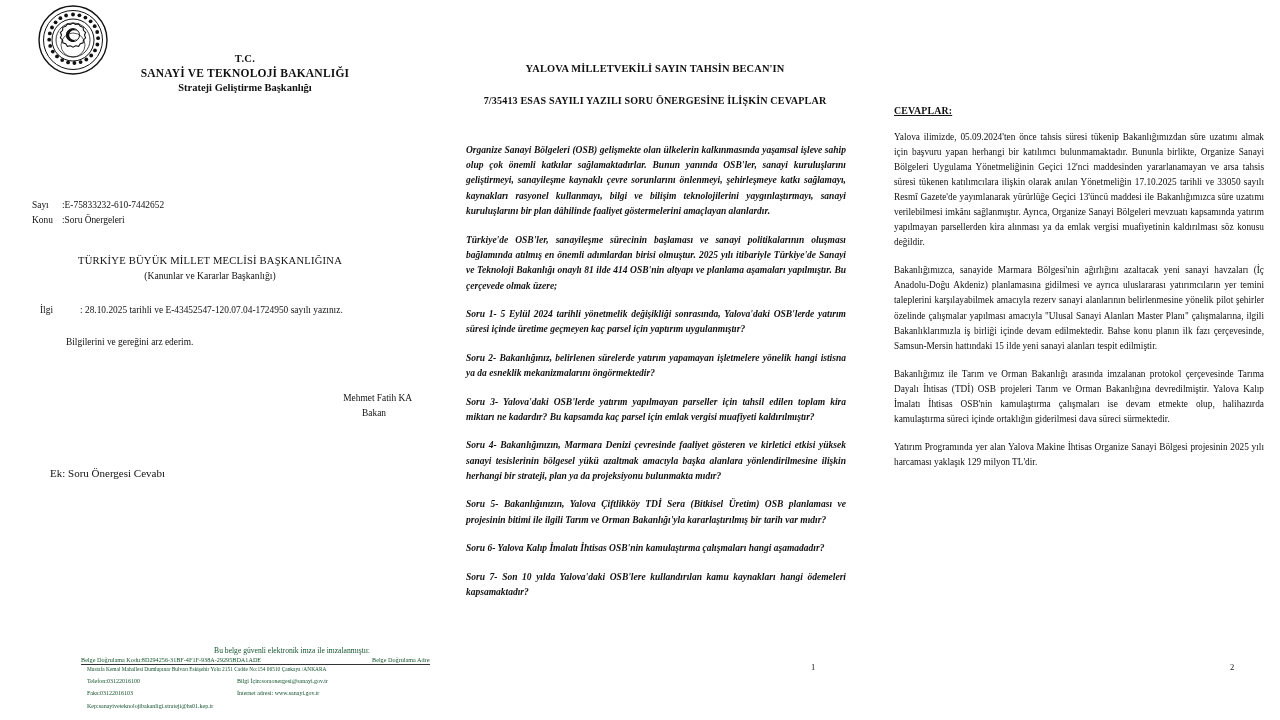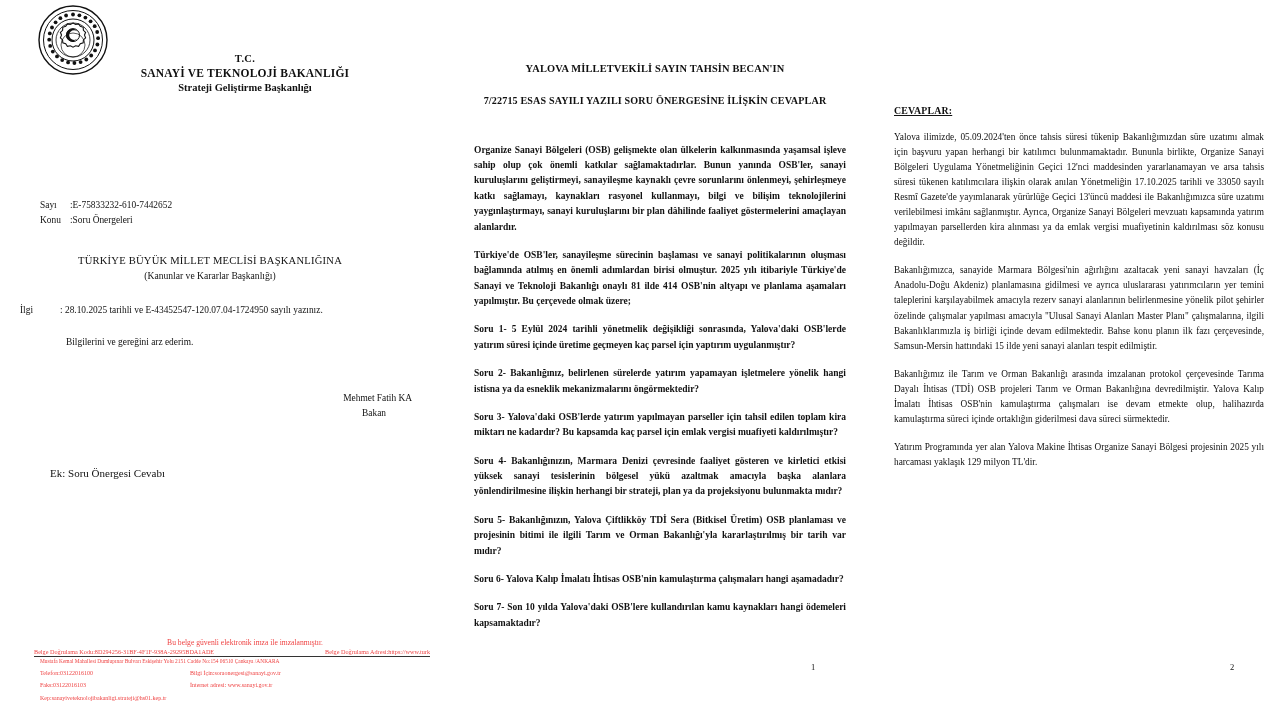--- a/index.html
+++ b/index.html
@@ -63,21 +63,21 @@
     letter-spacing: 0.2px;
     white-space: nowrap;
   }
   .ministry-unit {
     font-size: 10.5px;
     font-weight: bold;
   }
 
   .p1-meta {
     margin-top: 56px;
-    padding-left: 40px;
+    padding-left: 32px;
     font-size: 9.4px;
     line-height: 1.55;
   }
   .meta-line { white-space: nowrap; }
   .meta-key { display: inline-block; width: 30px; }
 
   .p1-addressee {
     margin-top: 26px;
     text-align: center;
     padding-right: 26px;
@@ -87,21 +87,21 @@
   .addressee-main {
     font-size: 10.6px;
     letter-spacing: 0.2px;
   }
   .addressee-sub {
     font-size: 9.6px;
   }
 
   .p1-ilgi {
     margin-top: 22px;
-    padding-left: 20px;
+    padding-left: 40px;
     font-size: 9.4px;
     white-space: nowrap;
   }
   .ilgi-key { display: inline-block; width: 40px; }
 
   .p1-body {
     margin-top: 20px;
     padding: 0 34px 0 40px;
     font-size: 9.4px;
     line-height: 1.68;
@@ -129,23 +129,24 @@
   .p1-ek {
     margin-top: 46px;
     padding-left: 50px;
     font-size: 11px;
   }
 
   
   .p1-footer {
     position: absolute;
     left: 0;
-    bottom: 16px;
+    bottom: 8px;
     width: 430px;
-    color: #ef4444;
+    color: #14532d;
+    padding-left: 47px;
   }
   .f-esign {
     text-align: center;
     font-size: 7.6px;
     padding-left: 60px;
   }
   .f-code-row {
     display: flex;
     justify-content: space-between;
     align-items: flex-end;
@@ -183,21 +184,21 @@
   }
   .p2-title .t2 { margin-top: 18px; font-size: 10.1px; }
   .p2-body {
     padding: 0 34px 0 36px;
     margin-top: 36px;
     font-size: 9.5px;
     font-weight: bold;
     line-height: 1.62;
     text-align: justify;
   }
-  .p2-body p { margin: 0 0 13px 8px; }
+  .p2-body p { margin: 0 0 13px 0; font-style: italic; }
   .p2-body p:last-child { margin-bottom: 0; }
 
   
   .p3-head {
     padding: 68px 0 0 14px;
     font-size: 9.8px;
     font-weight: bold;
     text-decoration: underline;
     letter-spacing: 0.2px;
     margin-top: 37px;
@@ -327,21 +328,21 @@
         <div class="f-row">
           <span class="f-left"><span>Kep</span><span>:sanayiveteknolojibakanligi.strateji@hs01.kep.tr</span></span>
         </div>
       </div>
     </div>
   </div>
 
   <div class="page page-2">
     <div class="p2-title">
       <div class="t1">YALOVA MİLLETVEKİLİ SAYIN TAHSİN BECAN'IN</div>
-      <div class="t2">7/22715 ESAS SAYILI YAZILI SORU ÖNERGESİNE İLİŞKİN CEVAPLAR</div>
+      <div class="t2">7/35413 ESAS SAYILI YAZILI SORU ÖNERGESİNE İLİŞKİN CEVAPLAR</div>
     </div>
     <div class="p2-body">
       <p>Organize Sanayi Bölgeleri (OSB) gelişmekte olan ülkelerin kalkınmasında yaşamsal işleve sahip olup çok önemli katkılar sağlamaktadırlar. Bunun yanında OSB'ler, sanayi kuruluşlarını geliştirmeyi, sanayileşme kaynaklı çevre sorunlarını önlenmeyi, şehirleşmeye katkı sağlamayı, kaynakları rasyonel kullanmayı, bilgi ve bilişim teknolojilerini yaygınlaştırmayı, sanayi kuruluşlarını bir plan dâhilinde faaliyet göstermelerini amaçlayan alanlardır.</p>
       <p>Türkiye'de OSB'ler, sanayileşme sürecinin başlaması ve sanayi politikalarının oluşması bağlamında atılmış en önemli adımlardan birisi olmuştur. 2025 yılı itibariyle Türkiye'de Sanayi ve Teknoloji Bakanlığı onaylı 81 ilde 414 OSB'nin altyapı ve planlama aşamaları yapılmıştır. Bu çerçevede olmak üzere;</p>
       <p>Soru 1- 5 Eylül 2024 tarihli yönetmelik değişikliği sonrasında, Yalova'daki OSB'lerde yatırım süresi içinde üretime geçmeyen kaç parsel için yaptırım uygulanmıştır?</p>
       <p>Soru 2- Bakanlığınız, belirlenen sürelerde yatırım yapamayan işletmelere yönelik hangi istisna ya da esneklik mekanizmalarını öngörmektedir?</p>
       <p>Soru 3- Yalova'daki OSB'lerde yatırım yapılmayan parseller için tahsil edilen toplam kira miktarı ne kadardır? Bu kapsamda kaç parsel için emlak vergisi muafiyeti kaldırılmıştır?</p>
       <p>Soru 4- Bakanlığınızın, Marmara Denizi çevresinde faaliyet gösteren ve kirletici etkisi yüksek sanayi tesislerinin bölgesel yükü azaltmak amacıyla başka alanlara yönlendirilmesine ilişkin herhangi bir strateji, plan ya da projeksiyonu bulunmakta mıdır?</p>
       <p>Soru 5- Bakanlığınızın, Yalova Çiftlikköy TDİ Sera (Bitkisel Üretim) OSB planlaması ve projesinin bitimi ile ilgili Tarım ve Orman Bakanlığı'yla kararlaştırılmış bir tarih var mıdır?</p>
       <p>Soru 6- Yalova Kalıp İmalatı İhtisas OSB'nin kamulaştırma çalışmaları hangi aşamadadır?</p>

